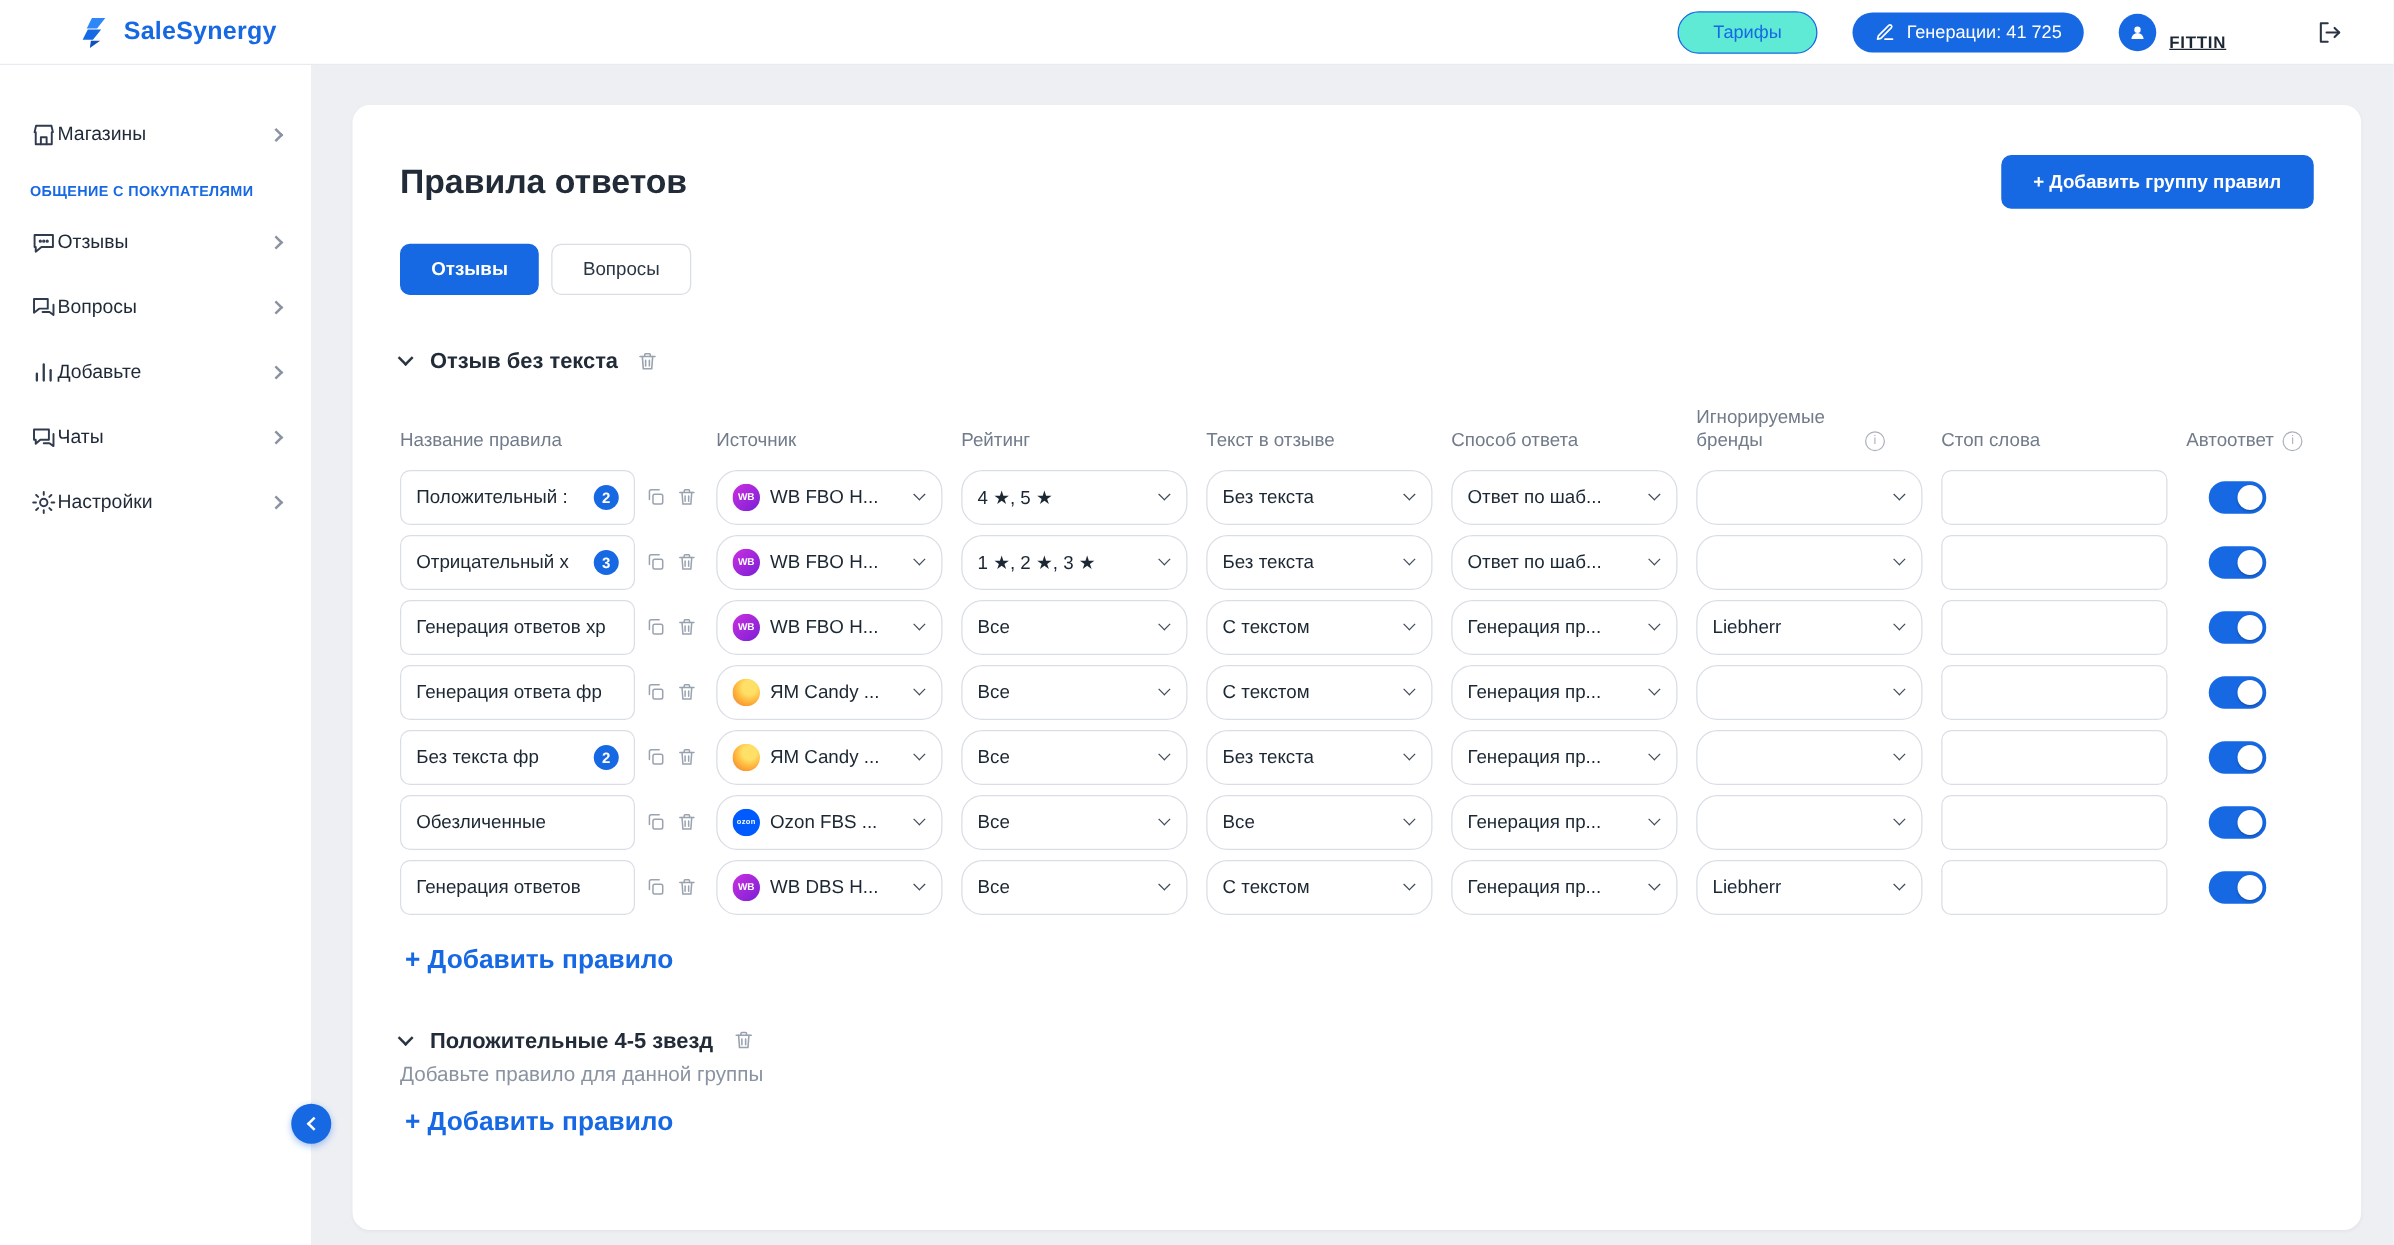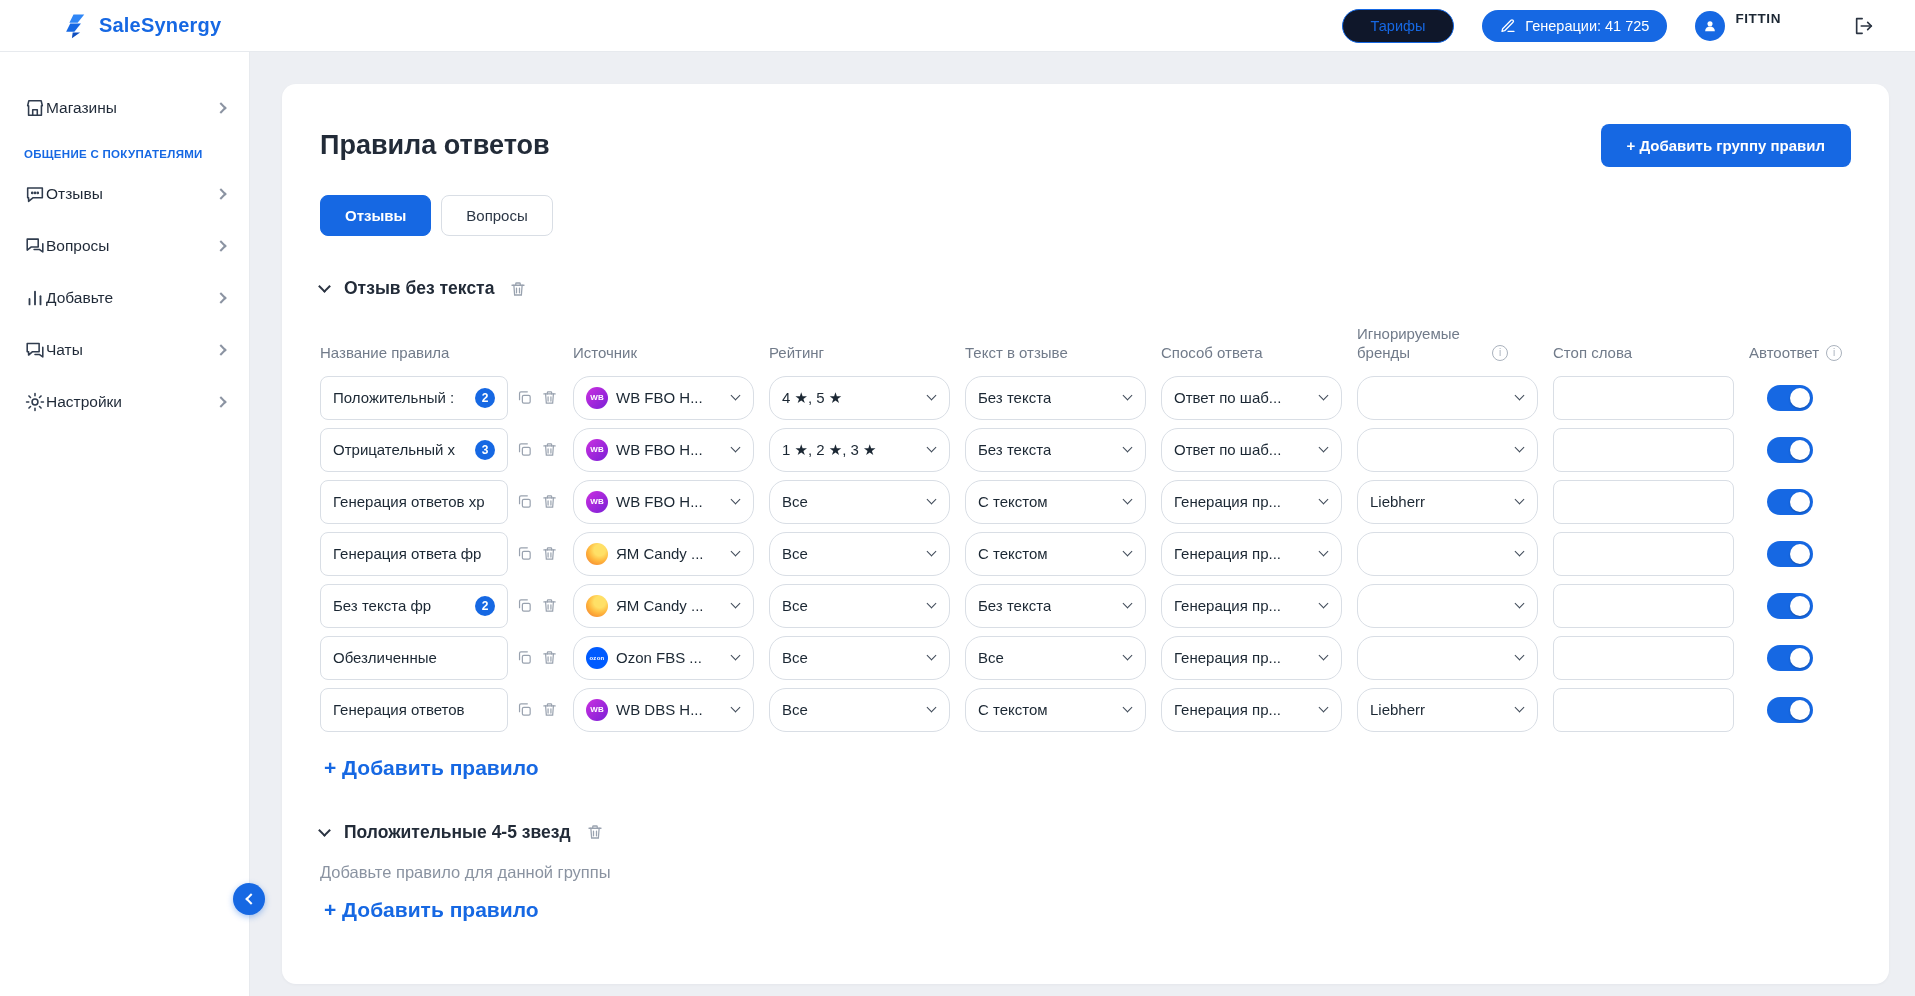--- a/index.html
+++ b/index.html
@@ -12,30 +12,30 @@
 
   
   .topbar {
     height:52px; background:#fff; border-bottom:1px solid #e7eaee;
     display:flex; align-items:center; padding:0 40px; flex:none;
   }
   .brand { display:flex; align-items:center; gap:9px; margin-left:22px; }
   .brand-name { color:#1668e3; font-size:20px; font-weight:700; letter-spacing:.2px; }
   .top-right { margin-left:auto; display:flex; align-items:center; gap:28px; }
   .pill-outline {
-    border:1.5px solid #1668e3; color:#1668e3; background:#0f172a; border-radius:18px;
+    border:1.5px solid #1668e3; color:#1668e3; background:#5eead4; border-radius:18px;
     padding:8px 28px; font-size:14.5px; font-weight:500; cursor:pointer;
     font-family:inherit;
   }
   .pill-fill {
     border:none; background:#1668e3; color:#fff; border-radius:18px;
     padding:8px 18px; font-size:14.5px; font-weight:500; cursor:pointer;
     display:flex; align-items:center; gap:9px; font-family:inherit;
   }
-  .account { display:flex; align-items:flex-start; gap:10px; cursor:pointer; }
+  .account { display:flex; align-items:flex-end; gap:10px; cursor:pointer;text-decoration:underline; }
   .avatar {
     width:30px; height:30px; border-radius:50%; background:#1668e3;
     display:flex; align-items:center; justify-content:center;
   }
   .account-name { font-size:13.5px; font-weight:600; color:#1c2734; letter-spacing:.6px; }
   .logout-btn { background:none; border:none; cursor:pointer; margin-left:44px; display:flex; }
 
   
   .body-row { flex:1; display:flex; min-height:0; }
 
@@ -142,21 +142,21 @@
   }
   .toggle .knob {
     position:absolute; right:3px; top:3px; width:20px; height:20px; border-radius:50%;
     background:#fff; box-shadow:0 1px 2px rgba(0,0,0,.25);
   }
   .add-rule-link {
     display:inline-block; margin:16px 0 0 4px; color:#1668e3; font-size:21px;
     font-weight:600; cursor:pointer; background:none; border:none; font-family:inherit;
   }
   .group-2 { margin-top:42px; }
-  .empty-text { margin-top:20px; color:#8a93a1; font-size:16.5px; }
+  .empty-text { margin-top:8px; color:#8a93a1; font-size:16.5px; }
 </style>
 </head>
 <body>
 
 <div class="app">
 
   <header class="topbar">
     <div class="brand">
       <svg width="28" height="28" viewBox="0 0 34 34">
         <path fill="#2f86f6" d="M14 3h13l-8 10H9z"></path>

